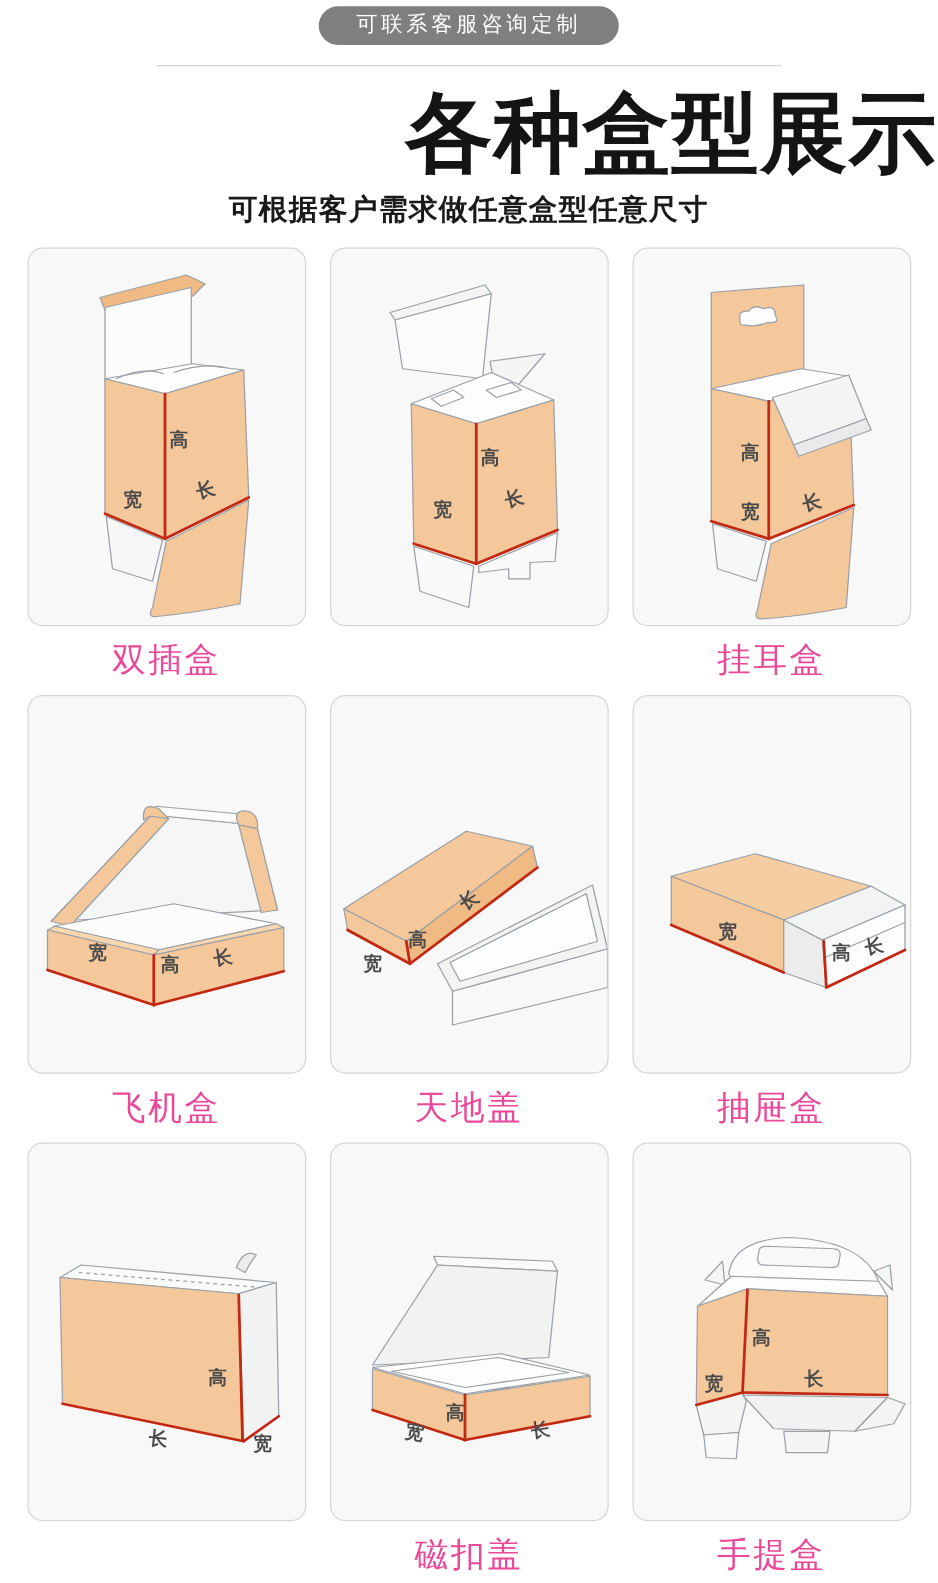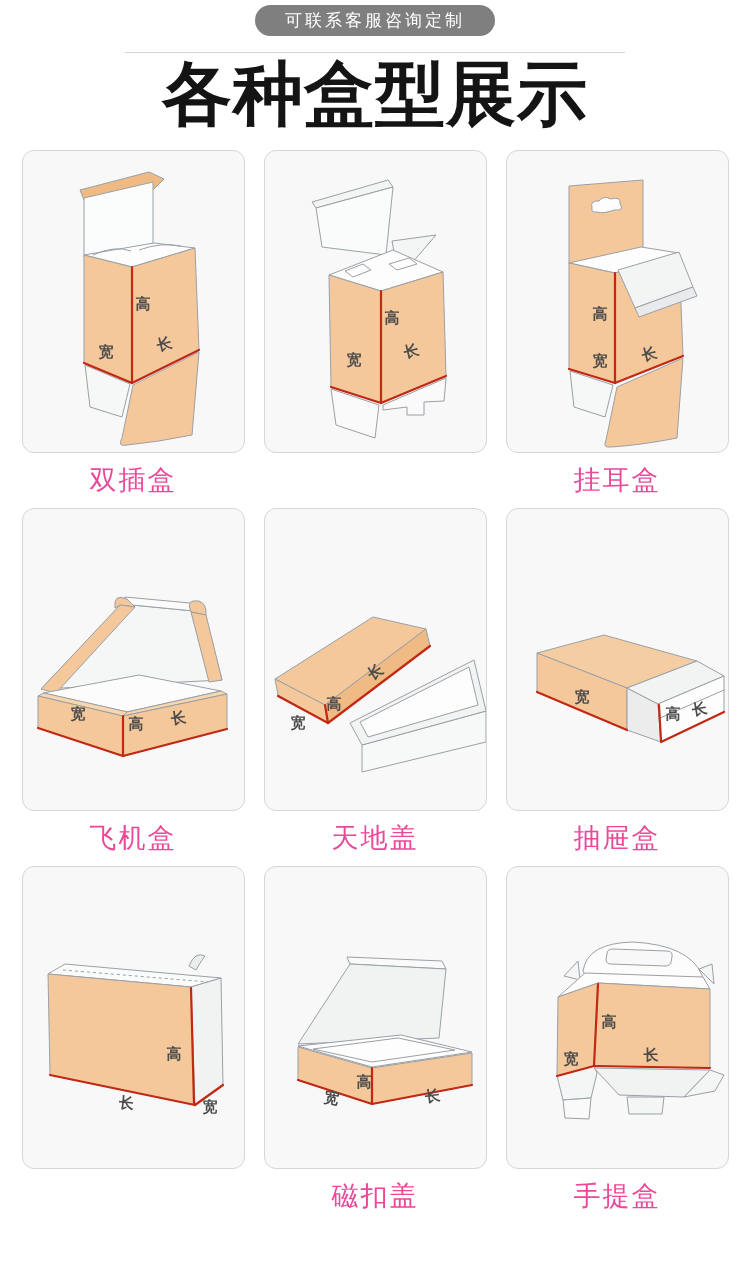--- a/index.html
+++ b/index.html
@@ -14,21 +14,21 @@
   
   .badge {
     width:fit-content; margin:5px auto 0;
     background:#7f7f7f; color:#ffffff;
     font-size:17px; letter-spacing:3px; font-weight:normal;
     height:31px; line-height:31px; padding:0 30px;
     border-radius:17px; text-align:center;
   }
   .divider { width:500px; height:1px; background:#d4d4d4; margin:16px auto 0; }
   .title {
-    margin-top:2px; text-align:center;
+    margin-top:14px; text-align:right;
     font-size:70px; font-weight:bold; color:#141414;
     line-height:1.14; letter-spacing:1px;
   }
   .subtitle {
     margin-top:5px; text-align:center;
     font-size:23px; font-weight:bold; color:#1a1a1a; letter-spacing:1px;
   }
 
   
   .grid {
@@ -68,20 +68,21 @@
   #c9 .d0{left:95px;top:148px}  #c9 .d1{left:57px;top:185px} #c9 .d2{left:137px;top:181px}
 </style>
 </head>
 <body>
 
 <div class="page">
 
   <div class="badge">可联系客服咨询定制</div>
   <div class="divider"></div>
   <h1 class="title">各种盒型展示</h1>
+  <p class="subtitle">可根据客户需求做任意盒型任意尺寸</p>
 
   <div class="grid">
 
     <div class="cell">
       <div class="card" id="c1">
         <svg class="art" width="223" height="303" viewBox="0 0 223 303">
           <path d="M57,39 L126,21 L141,28 L131,38 L61,49 Z" fill="#f0ba84"></path>
           <path d="M61,47 L130,31 L130,94 L61,106 Z" fill="#fbfcfc"></path>
           <path d="M61,104 L131,92 L172,97 L109,116 Z" fill="#fdfdfd"></path>
           <path class="noline" d="M70,104 Q92,94 108,100"></path>

